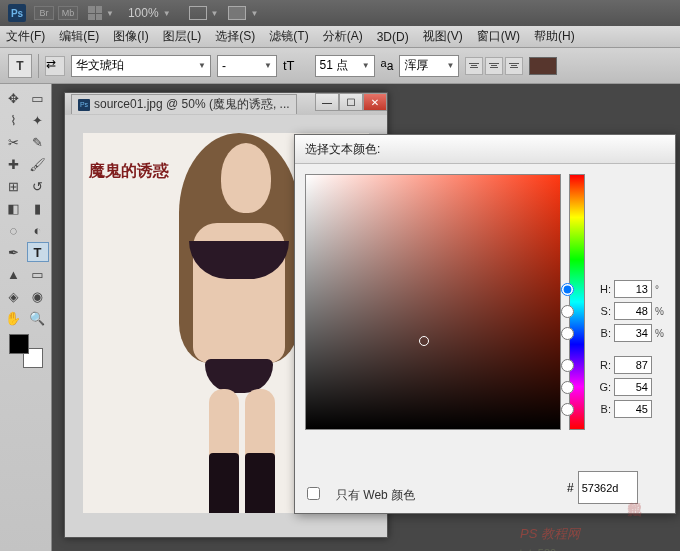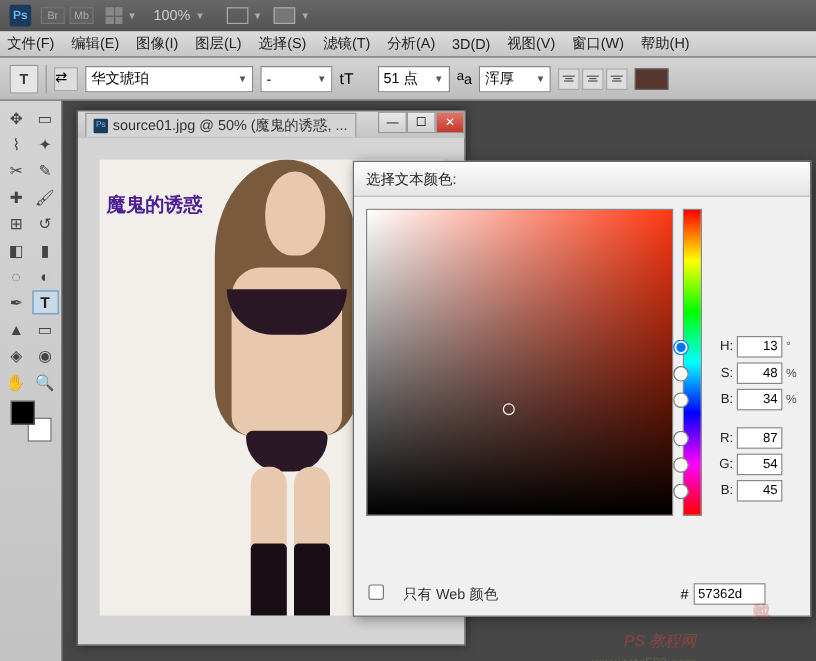--- a/index.html
+++ b/index.html
@@ -38,21 +38,21 @@
 .fgbg .bg{position:absolute;bottom:0;right:0;width:20px;height:20px;background:#fff;border:1px solid #666}
 .fgbg .fg{position:absolute;top:0;left:0;width:20px;height:20px;background:#000;border:1px solid #666}
 .doc-window{position:absolute;left:64px;top:8px;width:324px;height:446px;background:#d4d4d4;border:1px solid #555;box-shadow:0 0 8px rgba(0,0,0,.5)}
 .doc-tabbar{height:22px;background:linear-gradient(#d9d9d9,#c4c4c4);display:flex;align-items:center;padding-left:6px;position:relative}
 .doc-tab{height:20px;background:#d4d4d4;border:1px solid #999;border-bottom:none;padding:2px 6px;display:flex;align-items:center;gap:4px;font-size:11px;color:#333}
 .doc-tab .ps-mini{width:12px;height:12px;background:#1a3a5e;color:#6db4e8;font-size:7px;display:flex;align-items:center;justify-content:center;border-radius:1px}
 .winbtns{position:absolute;right:0;top:0;display:flex}
 .winbtns div{width:24px;height:18px;border:1px solid #999;background:linear-gradient(#e8e8e8,#cfcfcf);display:flex;align-items:center;justify-content:center;font-size:10px}
 .winbtns .close{background:linear-gradient(#e57368,#c1392b);color:#fff}
 .canvas{margin:18px;background:#f2eee9;height:380px;position:relative;overflow:hidden}
-.canvas .stamp{position:absolute;left:6px;top:28px;color:#4c1d95;font-weight:bold;font-size:16px;text-shadow:1px 1px 0 rgba(255,255,255,.4)}
+.canvas .stamp{position:absolute;left:6px;top:28px;color:#7f1d1d;font-weight:bold;font-size:16px;text-shadow:1px 1px 0 rgba(255,255,255,.4)}
 .figure{position:absolute;left:76px;top:0;width:180px;height:380px}
 .hair{width:120px;height:230px;position:absolute;left:20px;top:0;background:#7a5a3c;border-radius:60px 60px 30px 30px / 80px 80px 40px 40px}
 .hair::after{content:"";position:absolute;left:42px;top:10px;width:50px;height:70px;background:#e8c9b0;border-radius:50% 50% 45% 45%}
 .torso{position:absolute;left:34px;top:90px;width:92px;height:140px;background:#e8c9b0;border-radius:24px 24px 16px 16px}
 .bra{position:absolute;left:30px;top:108px;width:100px;height:38px;background:#2a1826;border-radius:0 0 50px 50px}
 .panty{position:absolute;left:46px;top:226px;width:68px;height:34px;background:#2a1826;border-radius:6px 6px 30px 30px}
 .leg{position:absolute;top:256px;width:30px;height:130px;background:#e8c9b0;border-radius:14px}
 .leg.l{left:50px}.leg.r{left:86px}
 .stockings{position:absolute;top:320px;width:30px;height:66px;background:#1a0e16;border-radius:4px}
 .stockings.l{left:50px}.stockings.r{left:86px}
@@ -260,21 +260,21 @@
           </div>
         <div class="field-row">
             <input type="radio" name="m" style="">
             <label>B:</label>
             <input type="text" value="45" style="">
             <span class="unit"></span>
           </div>
       </div>
       <div class="hex-row">
         <label>#</label>
-        <input type="text" style="width: 60px; height: 18px; border: 1px solid rgb(136, 136, 136); font-size: 11px; padding-left: 3px;" value="57362d">
+        <input type="text" style="width: 60px; height: 33px; border: 1px solid rgb(136, 136, 136); font-size: 11px; padding-left: 3px;" value="57362d">
       </div>
       <div class="webonly">
         <input type="checkbox" style="">
         <span>只有 Web 颜色</span>
       </div>
     </div>
   </div>
 
   <div class="watermark">他她我帮你</div>
   <div class="wm2">PS 教程网</div>

